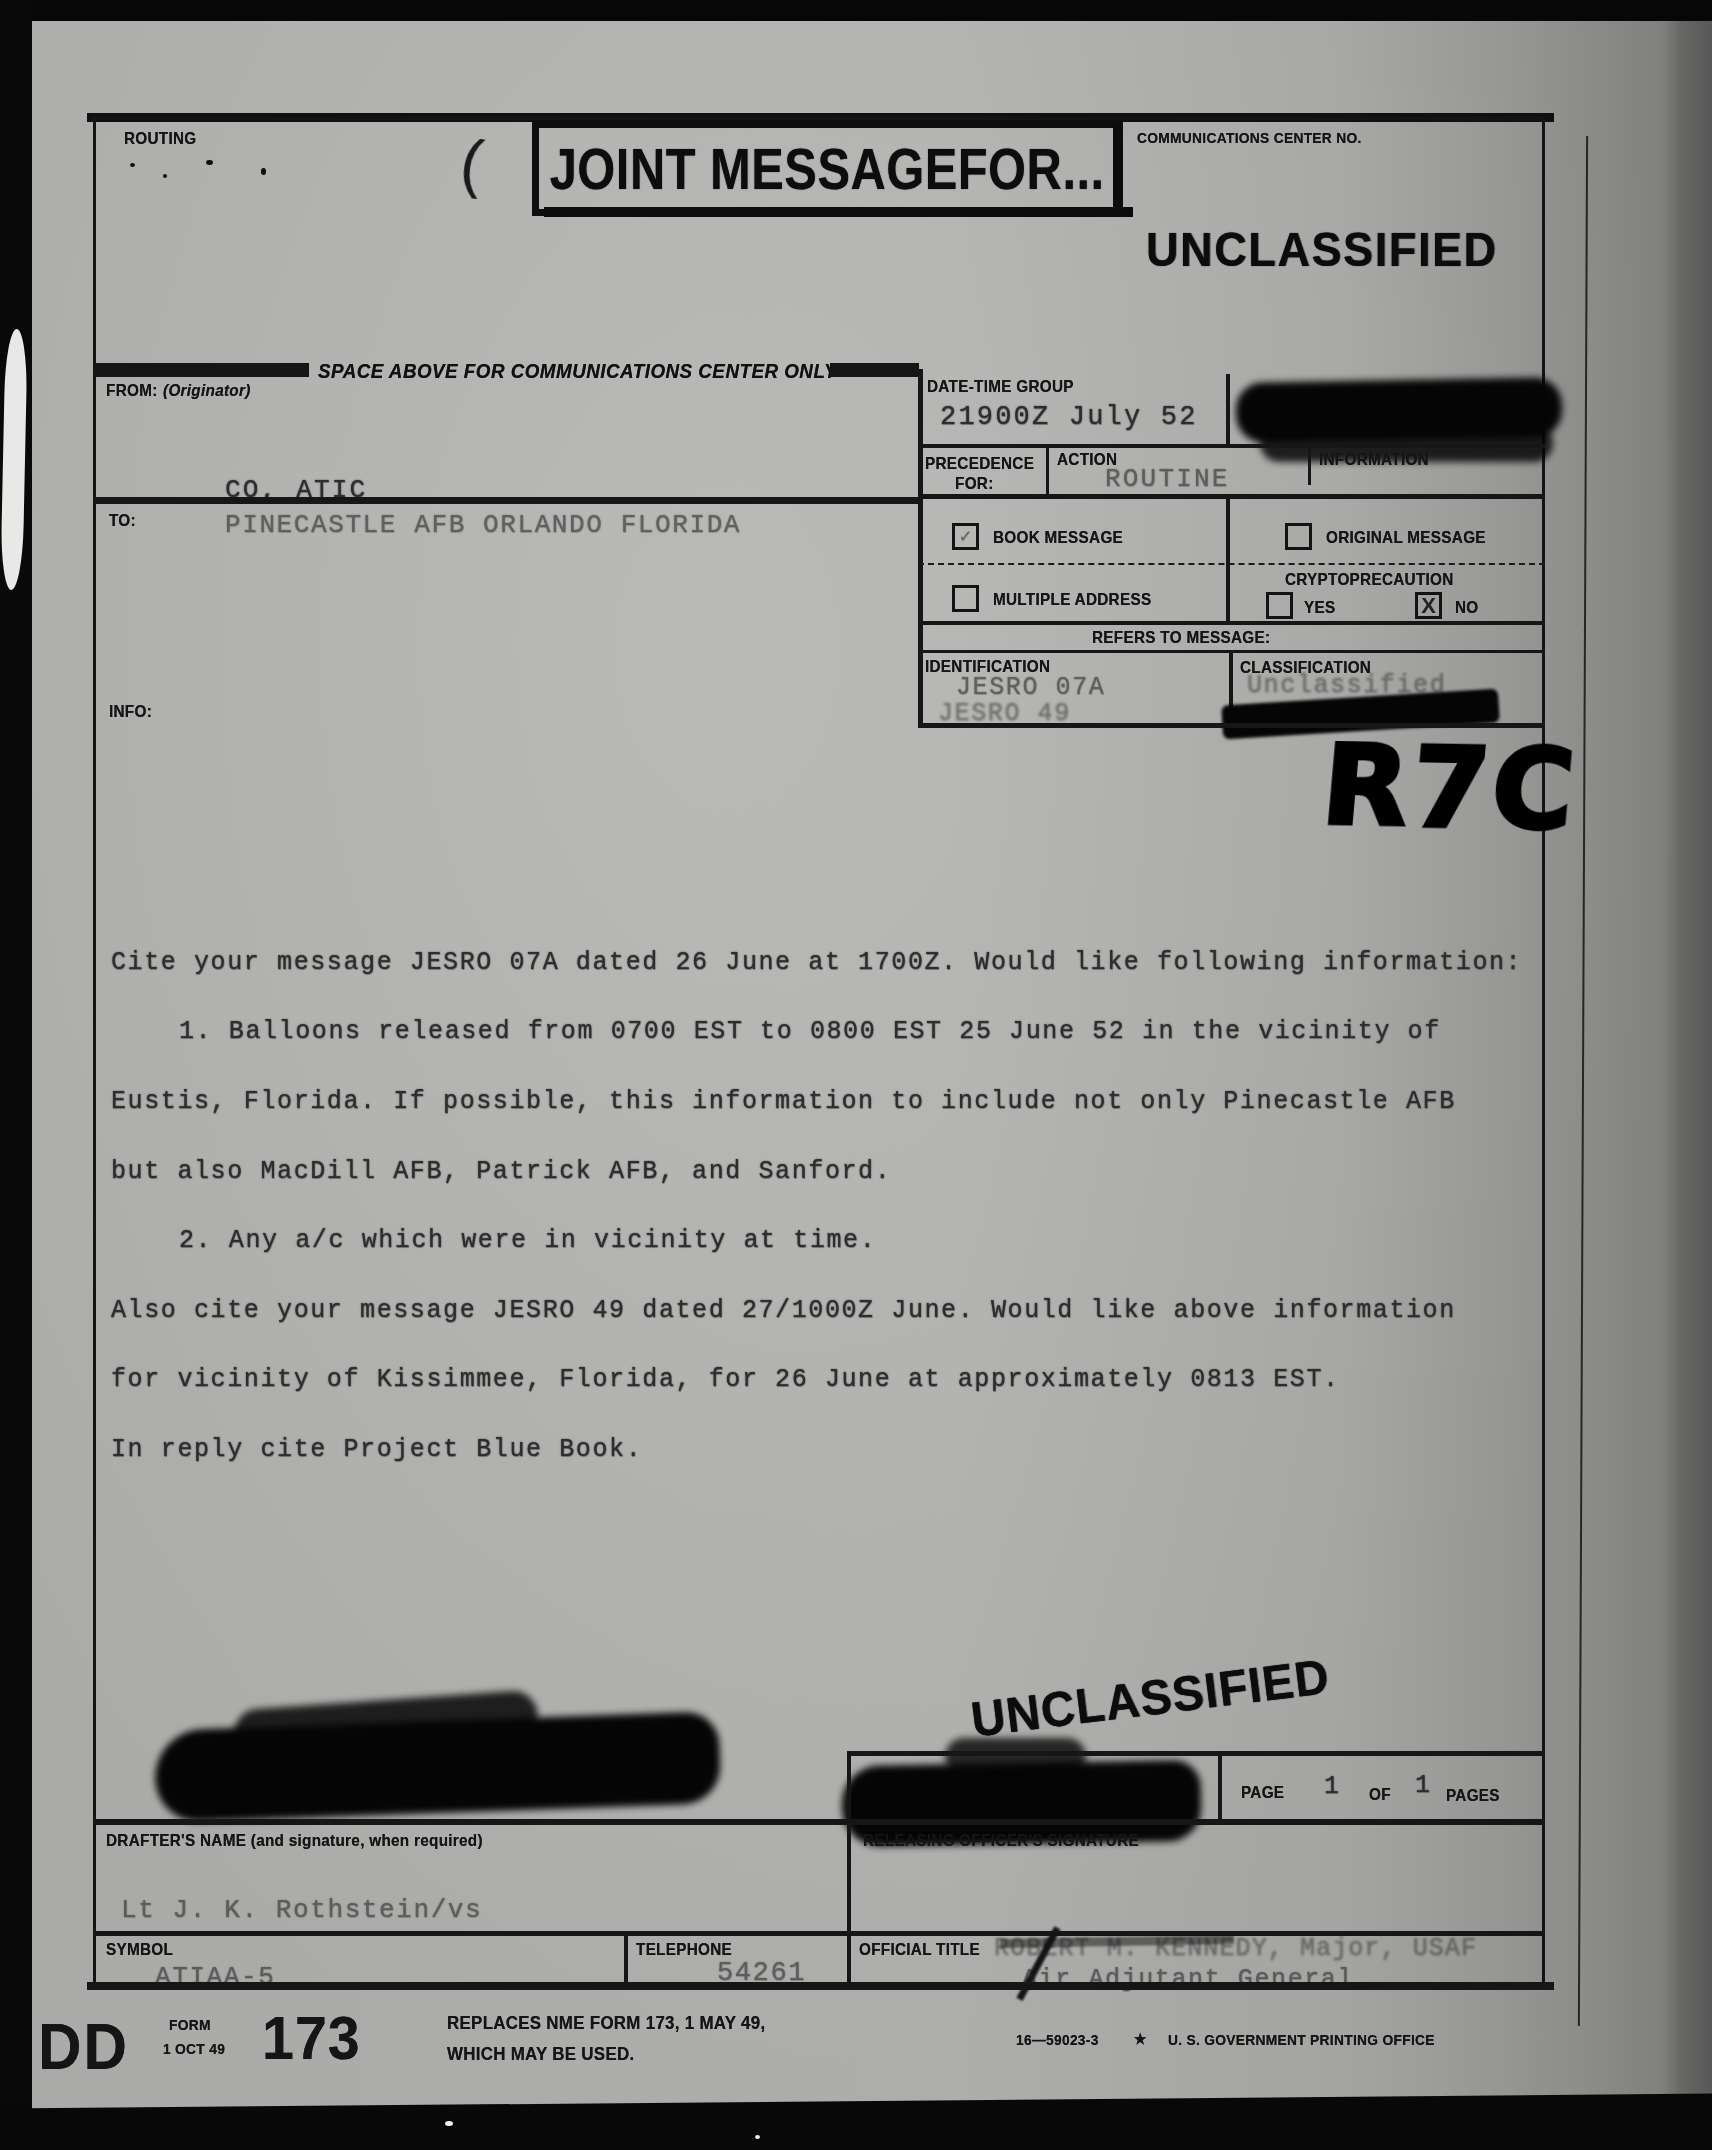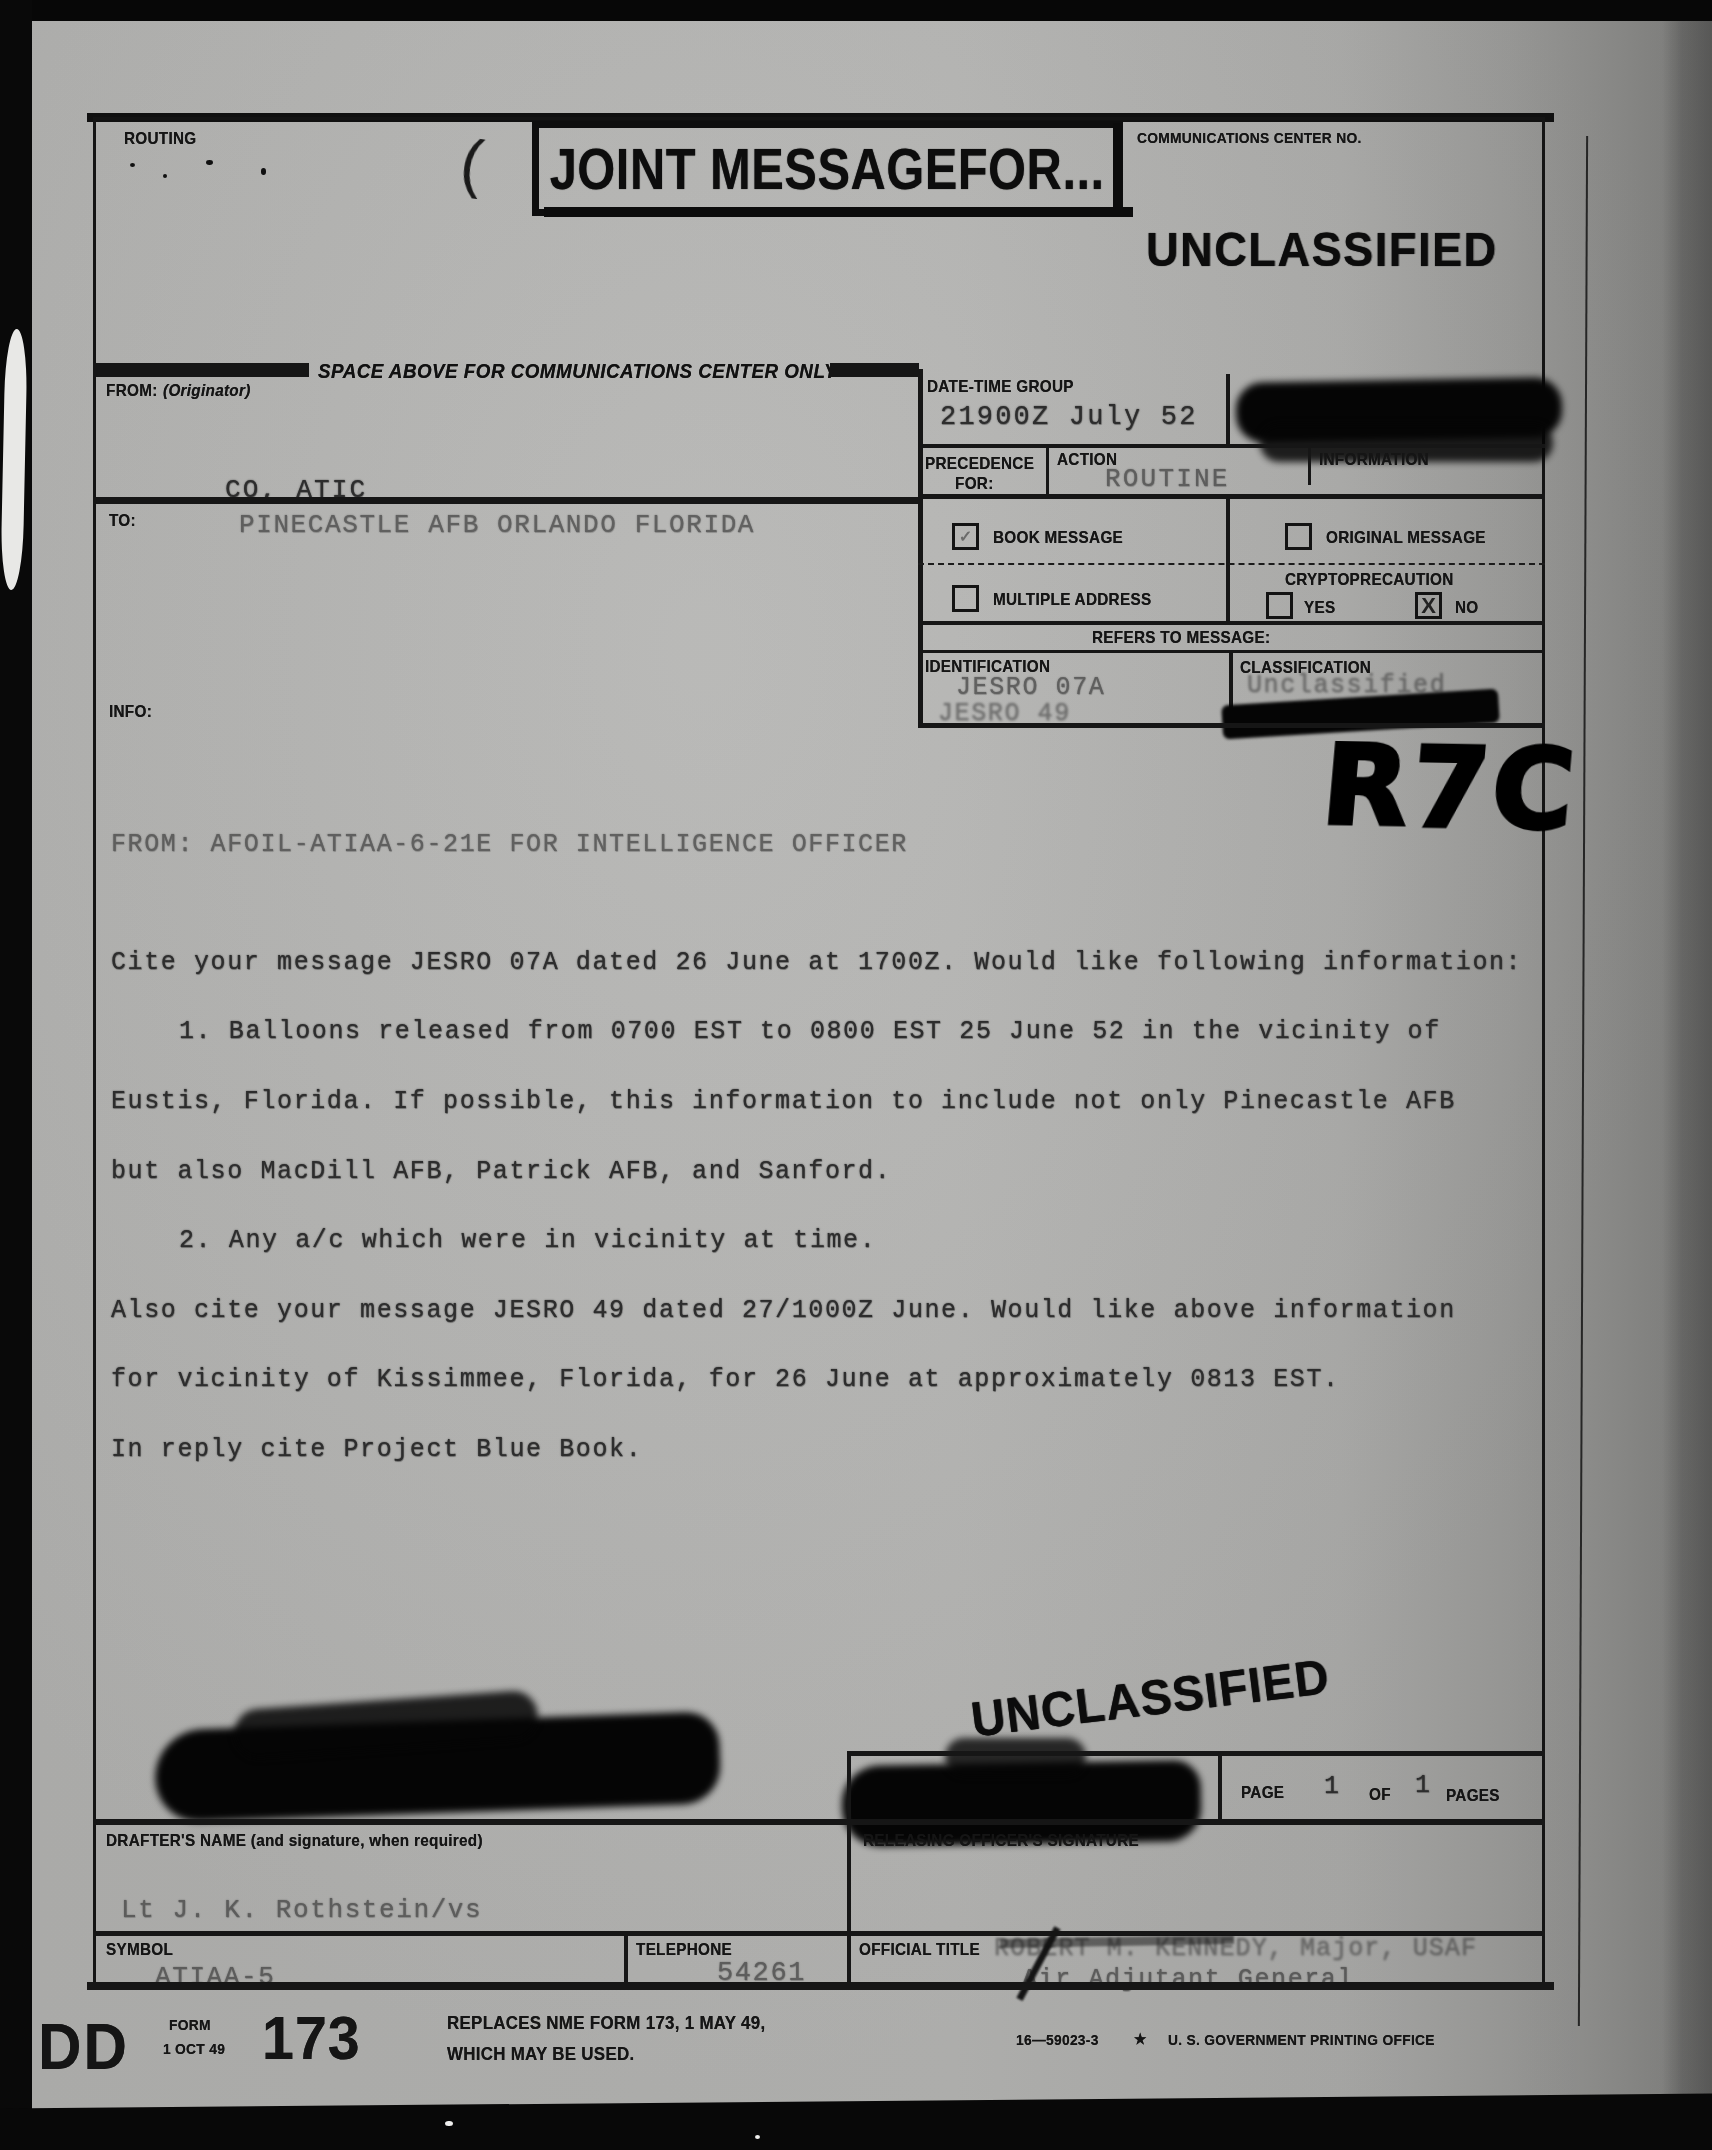--- a/index.html
+++ b/index.html
@@ -117,21 +117,21 @@
 
   <div class="hline" style="left:93px;top:363px;width:216px;height:14px;"></div>
   <div class="space-note" style="left:318px;top:360px;">SPACE ABOVE FOR COMMUNICATIONS CENTER ONLY</div>
   <div class="hline" style="left:830px;top:363px;width:89px;height:14px;"></div>
 
   <div class="lbl" style="left:106px;top:381px;">FROM:</div>
   <div class="lbl ital" style="left:163px;top:381px;">(Originator)</div>
   <div class="typed" style="left:225px;top:475px;font-size:26px;letter-spacing:2.2px;">CO, ATIC</div>
   <div class="hline" style="left:93px;top:497px;width:826px;height:6.5px;"></div>
   <div class="lbl" style="left:109px;top:511px;">TO:</div>
-  <div class="typed faded" style="left:225px;top:510px;font-size:26px;letter-spacing:1.6px;margin-left:14px;">PINECASTLE AFB   ORLANDO FLORIDA</div>
+  <div class="typed faded" style="left:225px;top:510px;font-size:26px;letter-spacing:1.6px;">PINECASTLE AFB   ORLANDO FLORIDA</div>
   <div class="lbl" style="left:109px;top:702px;">INFO:</div>
 
   <div class="vline" style="left:918px;top:369px;width:4.9px;height:356px;"></div>
 
   <div class="lbl" style="left:927px;top:377px;">DATE-TIME GROUP</div>
   <div class="typed" style="left:940px;top:402px;font-size:27px;letter-spacing:2.2px;">21900Z July 52</div>
   <div class="vline" style="left:1226px;top:374px;width:3.8px;height:73px;"></div>
   <div class="blob dtg"></div>
   <div class="blob dtg2"></div>
   <div class="hline" style="left:918px;top:444px;width:627px;height:3.8px;"></div>
@@ -171,21 +171,20 @@
   <div class="typed faded" style="left:956px;top:673px;font-size:25px;letter-spacing:1.6px;">JESRO 07A</div>
   <div class="typed vfaded" style="left:938px;top:699px;font-size:25px;letter-spacing:1.6px;">JESRO 49</div>
   <div class="vline" style="left:1229px;top:650px;width:3.8px;height:76px;"></div>
   <div class="lbl" style="left:1240px;top:658px;">CLASSIFICATION</div>
   <div class="typed vfaded" style="left:1247px;top:671px;font-size:25px;letter-spacing:1.6px;">Unclassified</div>
   <div class="blob cls"></div>
   <div class="hline" style="left:918px;top:723px;width:627px;height:5.4px;"></div>
 
   <div class="rc-note">R7C</div>
 
-  <div class="typed faded body-line" style="left:111px;top:830px;">FROM:  AFOIL-ATIAA-6-21E    FOR  INTELLIGENCE OFFICER</div>
   <div class="typed body-line" style="left:111px;top:948px;">Cite your message JESRO 07A dated 26 June at 1700Z.  Would like following information:</div>
   <div class="typed body-line" style="left:179px;top:1017px;">1.  Balloons released from 0700 EST to 0800 EST 25 June 52 in the vicinity of</div>
   <div class="typed body-line" style="left:111px;top:1157px;">but also MacDill AFB, Patrick AFB, and Sanford.</div>
   <div class="typed body-line" style="left:111px;top:1087px;">Eustis, Florida.  If possible, this information to include not only Pinecastle AFB</div>
   <div class="typed body-line" style="left:179px;top:1226px;">2.  Any a/c which were in vicinity at time.</div>
   <div class="typed body-line" style="left:111px;top:1296px;">Also cite your message JESRO 49 dated 27/1000Z June.  Would like above information</div>
   <div class="typed body-line" style="left:111px;top:1365px;text-align:center;">for vicinity of Kissimmee, Florida, for 26 June at approximately 0813 EST.</div>
   <div class="typed body-line" style="left:111px;top:1435px;">In reply cite Project Blue Book.</div>
 
   <div class="stamp bottom" style="left:970px;top:1670px;">UNCLASSIFIED</div>

